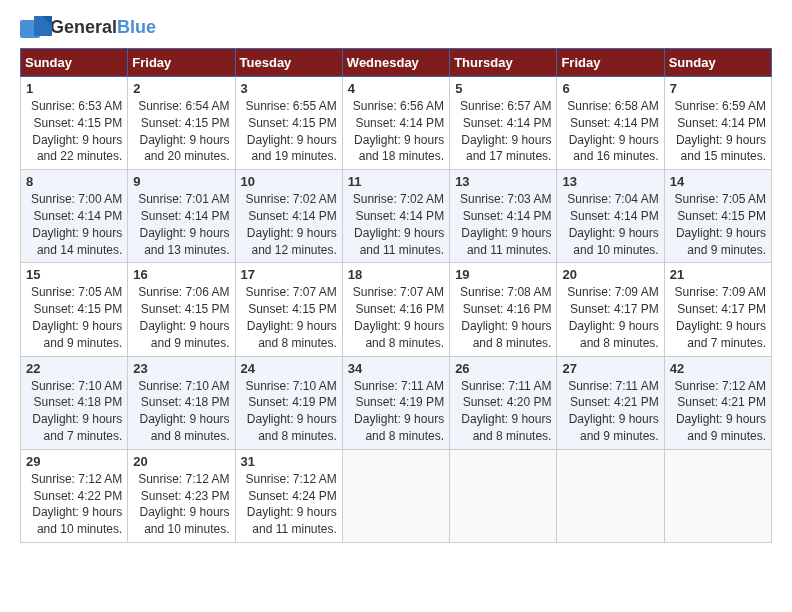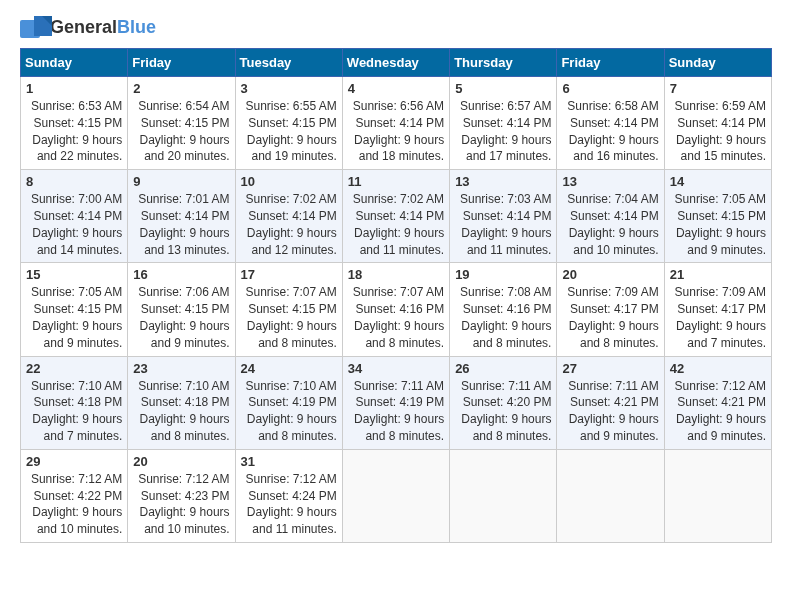--- a/index.html
+++ b/index.html
@@ -45,21 +45,21 @@
     .subtitle {
       font-size: 15px;
       color: #555;
     }
     .calendar {
       width: 100%;
       border-collapse: collapse;
       table-layout: fixed;
     }
     .calendar thead th {
-      background-color: #0369a1;
+      background-color: #7f1d1d;
       color: #fff;
       font-size: 13px;
       font-weight: bold;
       padding: 6px 4px;
       text-align: left;
       border: 1px solid #3a62b0;
     }
     .calendar tbody td {
       vertical-align: top;
       border: 1px solid #ccc;

